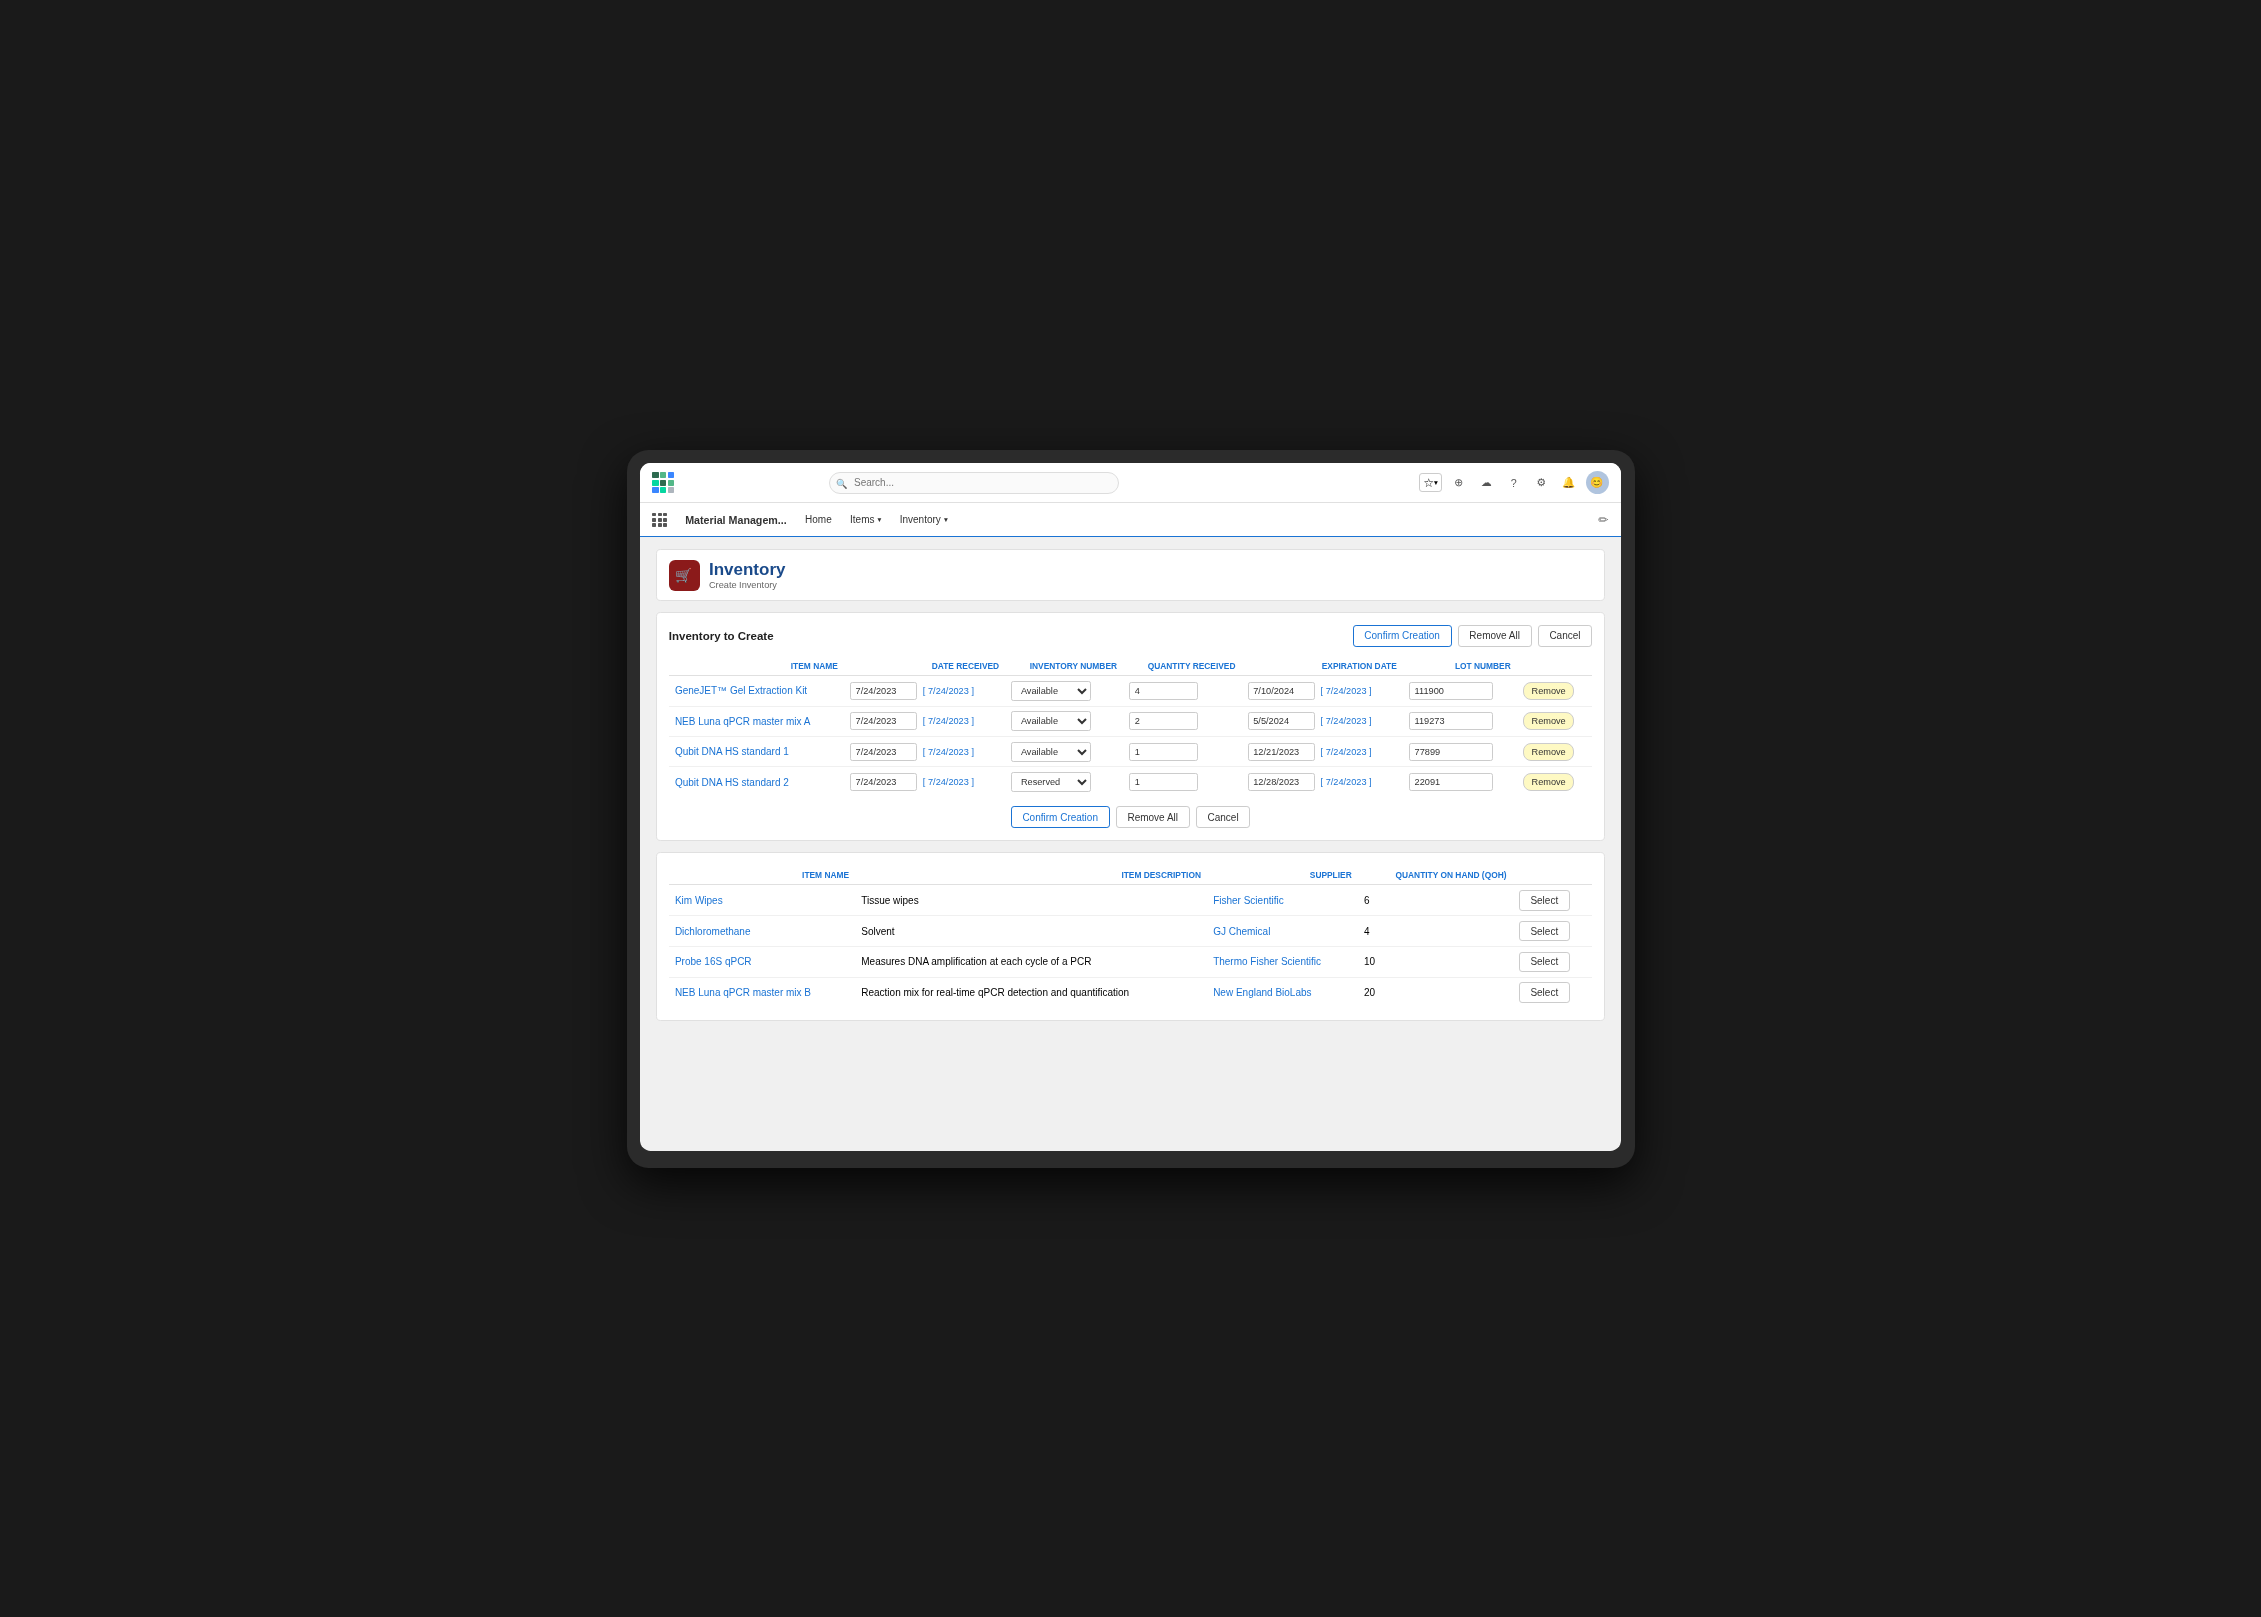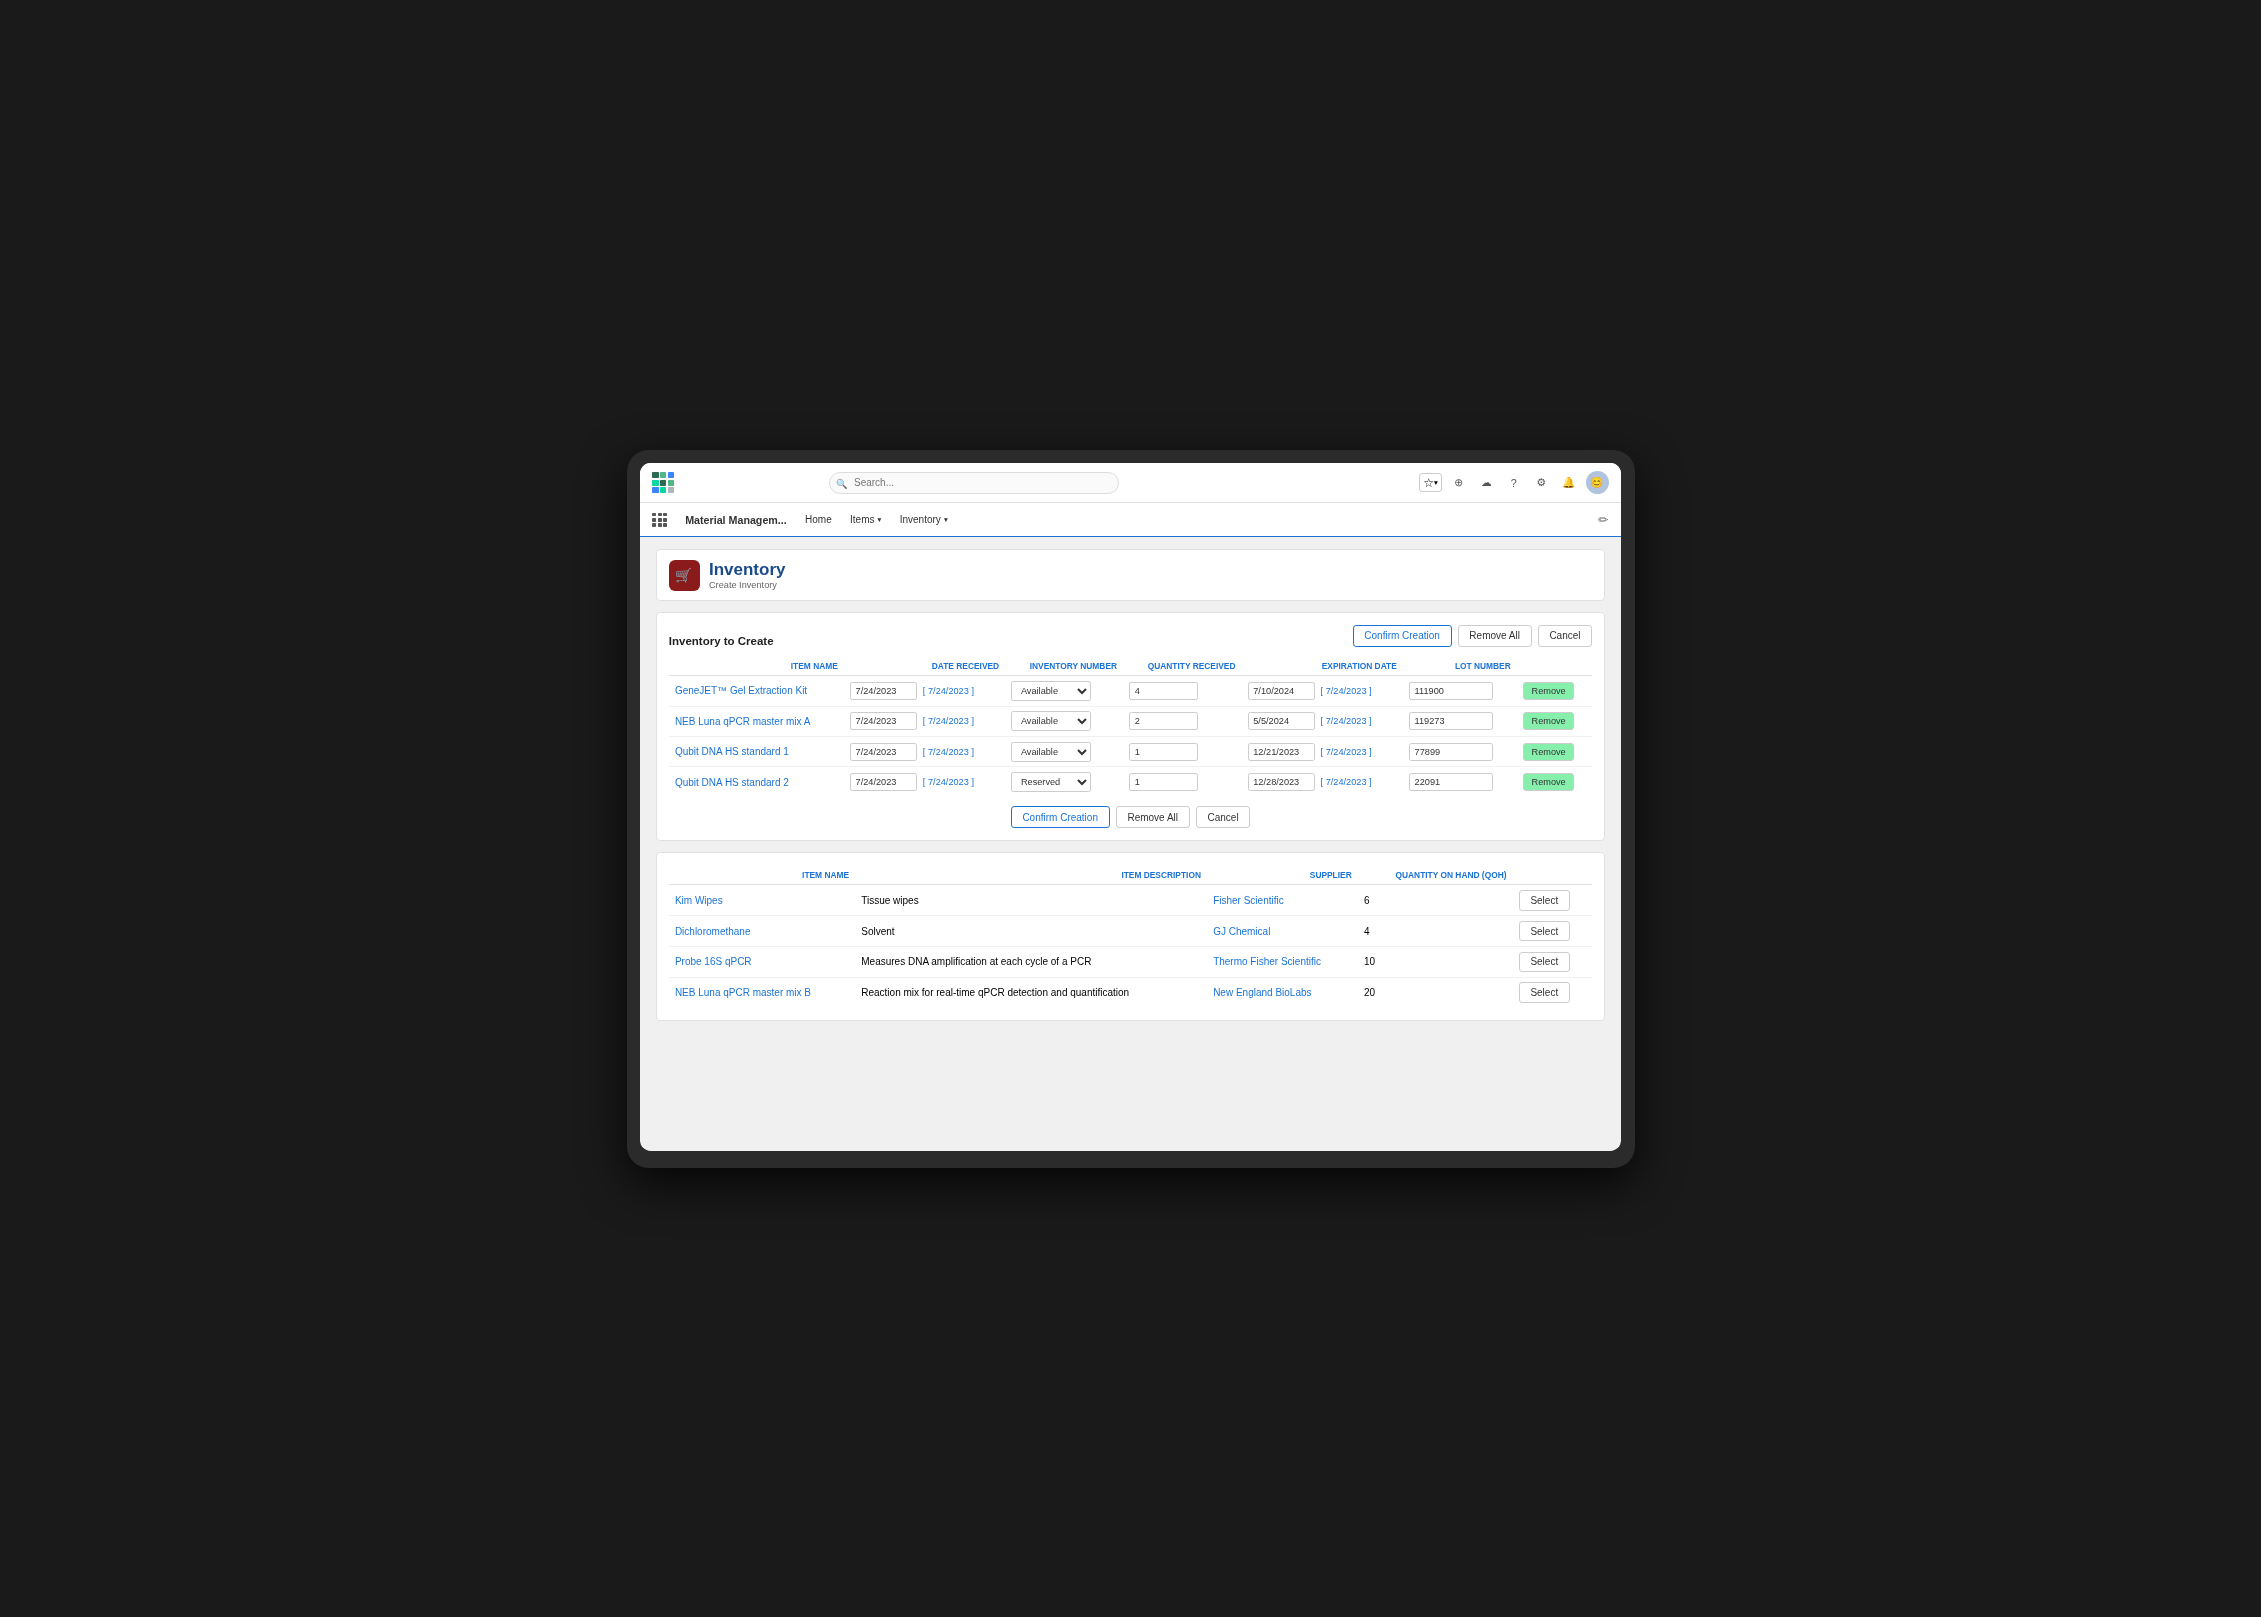--- a/index.html
+++ b/index.html
@@ -171,21 +171,21 @@
     
     .section-card {
       background: #fff;
       border: 0.8px solid #e0e0e0;
       border-radius: 4.6px;
       margin-bottom: 10.7px;
       padding: 12.2px;
     }
     .section-header {
       display: flex;
-      align-items: flex-end;
+      align-items: center;
       margin-bottom: 9.2px;
     }
     .section-title {
       font-size: 11.5px;
       font-weight: 700;
       color: #222;
     }
     .section-actions {
       display: flex;
       gap: 6.1px;
@@ -268,22 +268,22 @@
       border-radius: 2.3px;
       padding: 3.1px 4.6px;
       font-size: 9.2px;
       width: 84px;
       color: #333;
     }
     .btn-remove {
       padding: 3.1px 7.6px;
       font-size: 9.2px;
       border: 0.8px solid #ccc;
-      border-radius: 3px;
-      background: #86efac;
+      border-radius: 8px;
+      background: #fef9c3;
       color: #333;
       cursor: pointer;
     }
     .bottom-actions {
       display: flex;
       gap: 6.1px;
       justify-content: center;
       margin-top: 9.2px;
     }
     

